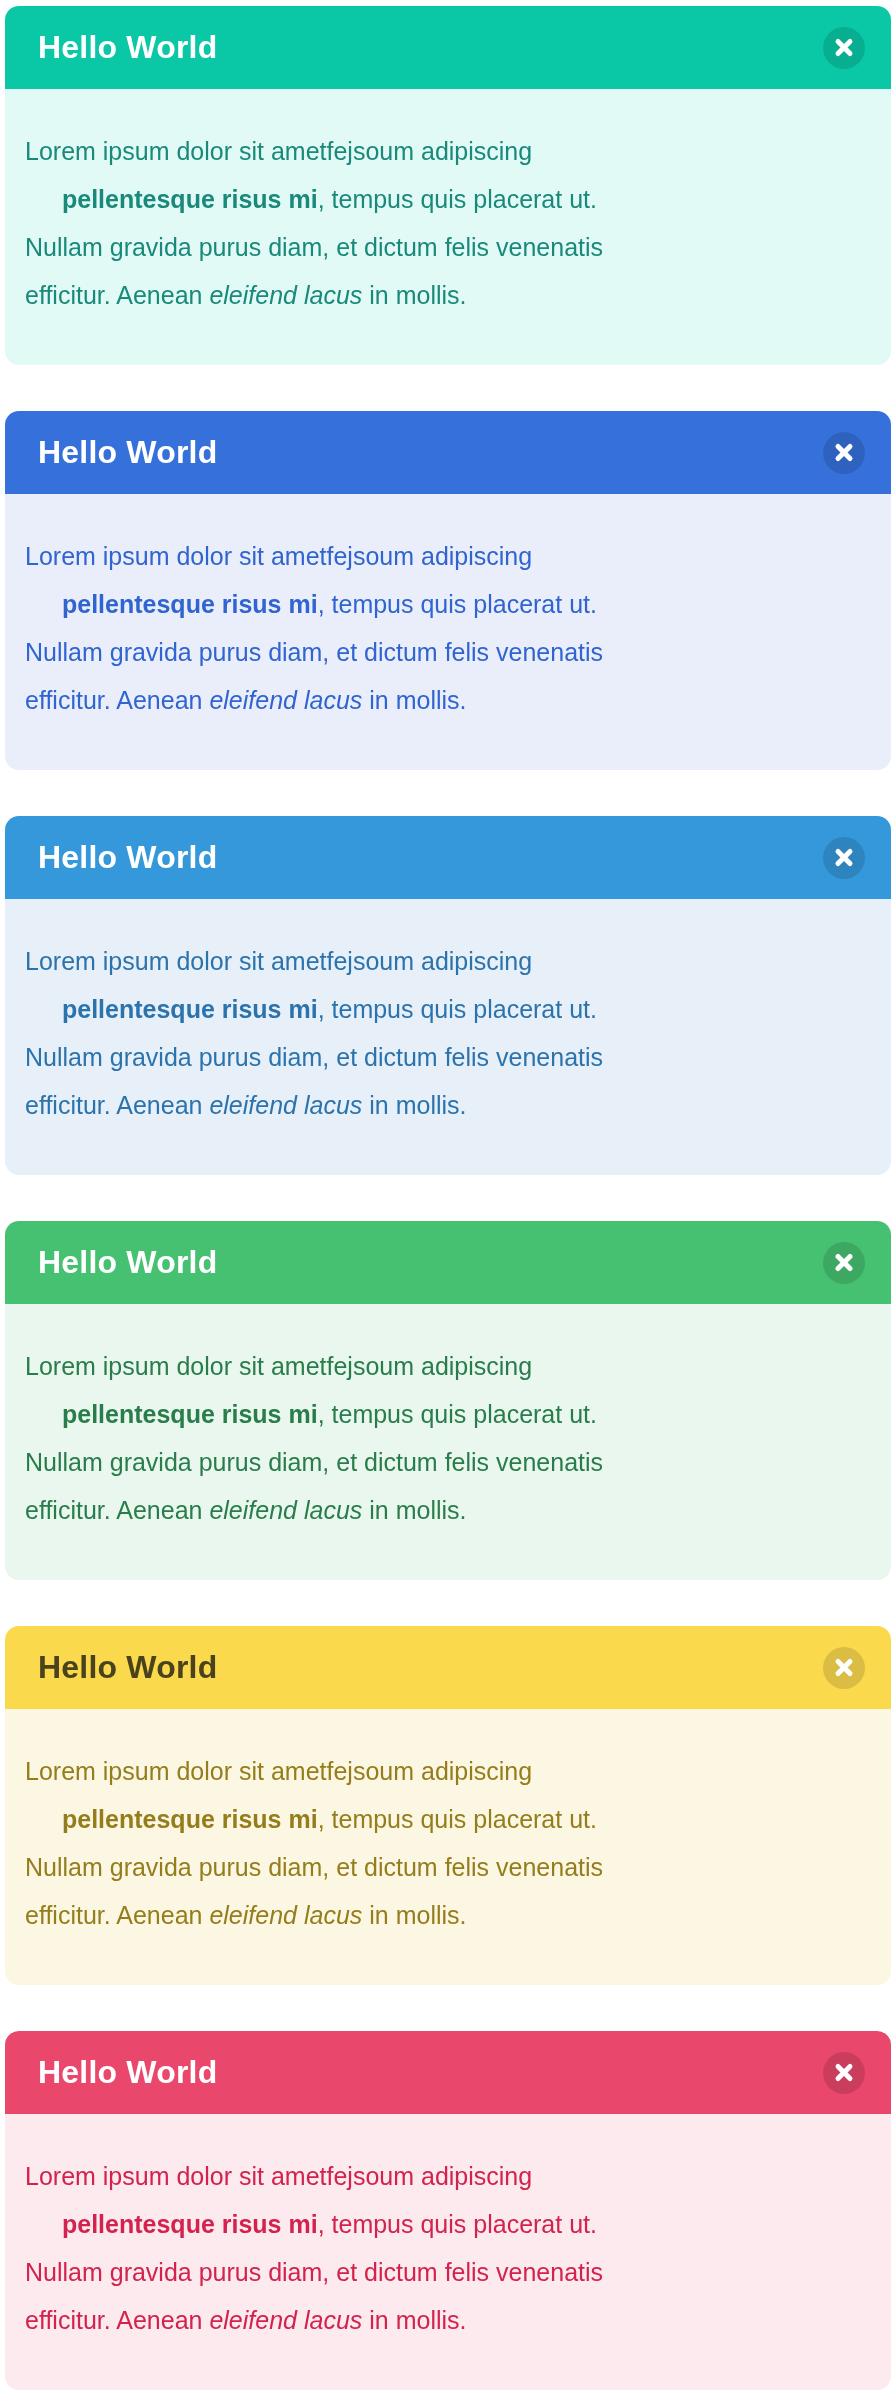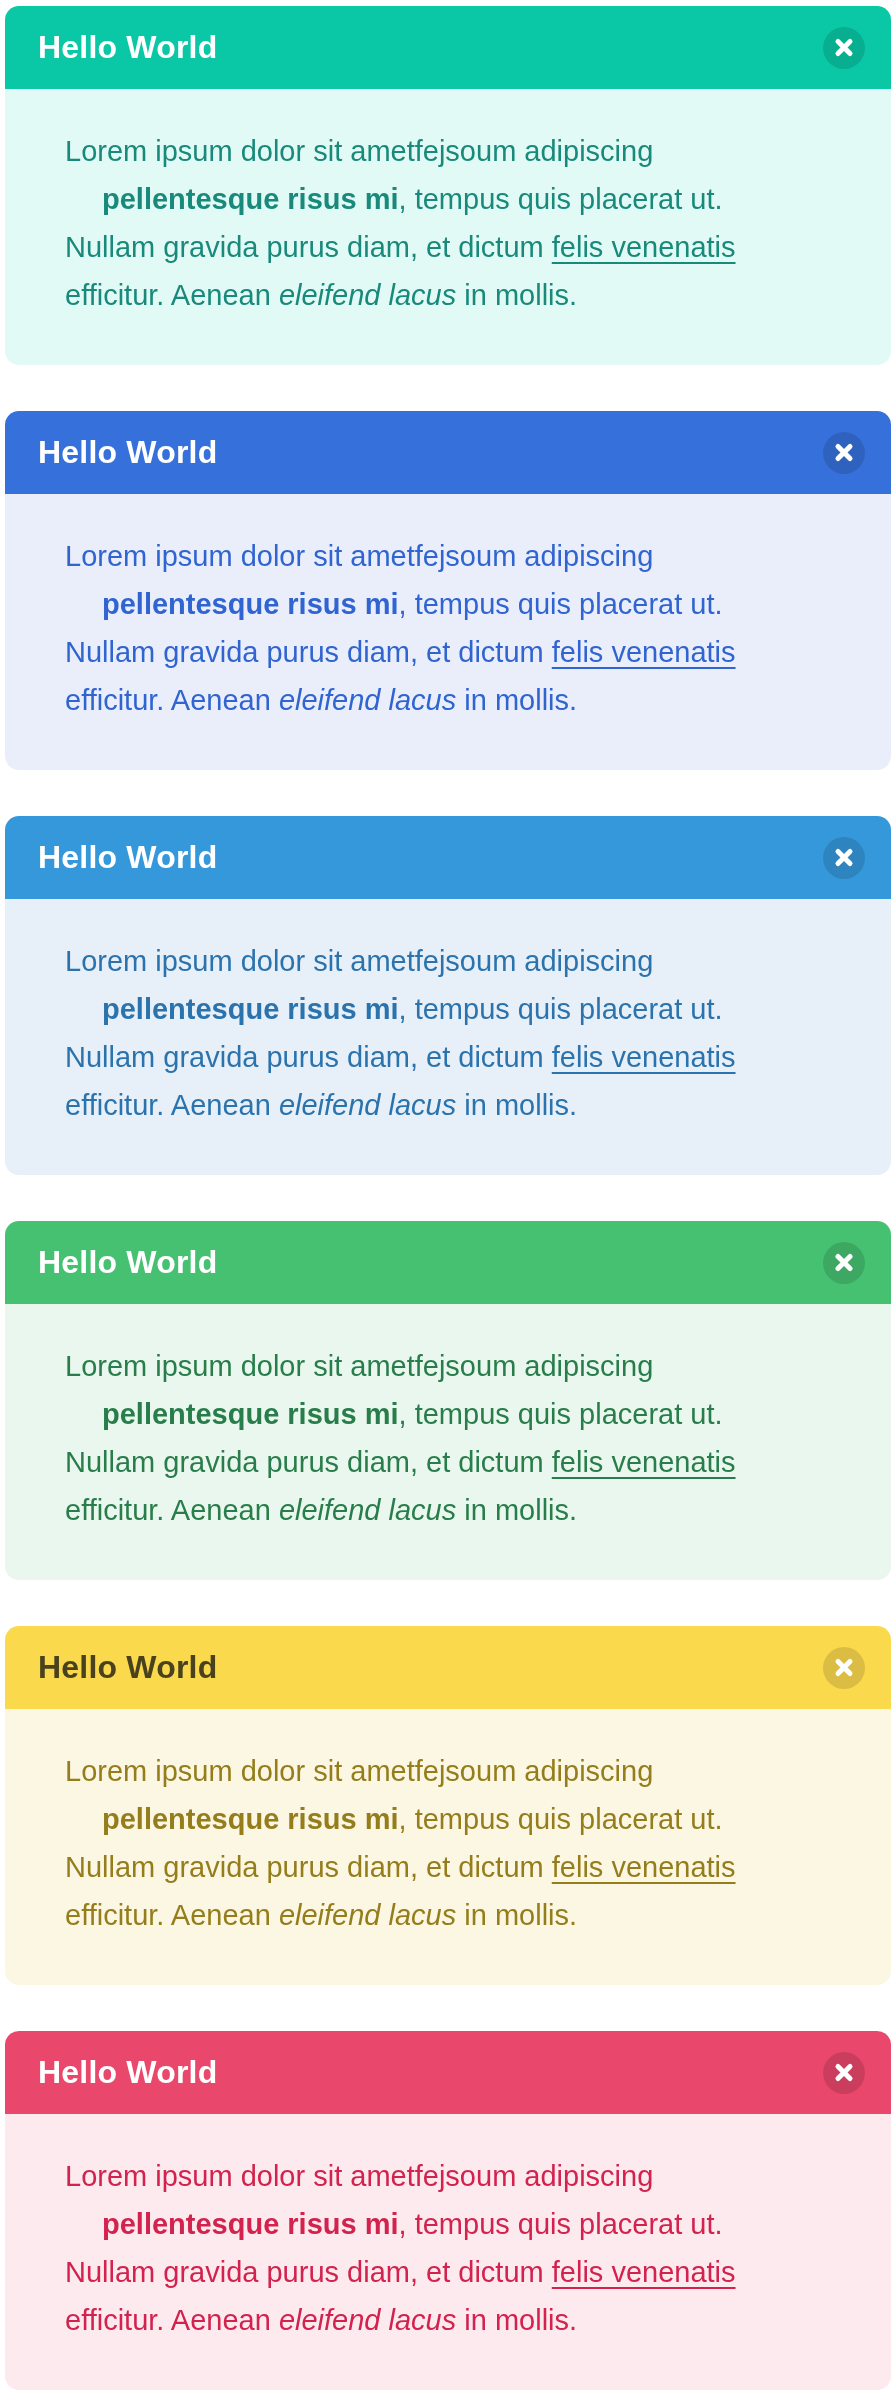--- a/index.html
+++ b/index.html
@@ -65,34 +65,33 @@
     width: 22px;
     height: 5px;
     border-radius: 3px;
     background: #ffffff;
   }
   .close-icon::before { transform: rotate(45deg); }
   .close-icon::after  { transform: rotate(-45deg); }
   .toast-body {
     height: 276px;
     box-sizing: border-box;
-    padding: 38px 30px 0 60px;
+    padding: 38px 30px 0 20px;
     border-radius: 0 0 14px 14px;
     background: var(--body-bg);
     color: var(--text-color);
-    font-size: 29px;
+    font-size: 25px;
     line-height: 48px;
     overflow: hidden;
   }
   .line { white-space: nowrap; }
   .bold { font-weight: 700; margin-left: 37px; }
   .italic { font-style: italic; }
   .link {
     color: inherit;
-    text-decoration: underline;
     text-underline-offset: 5px;
     text-decoration-thickness: 2px;
     cursor: pointer;
   }
 </style>
 </head>
 <body>
 
 <div class="page">
 

